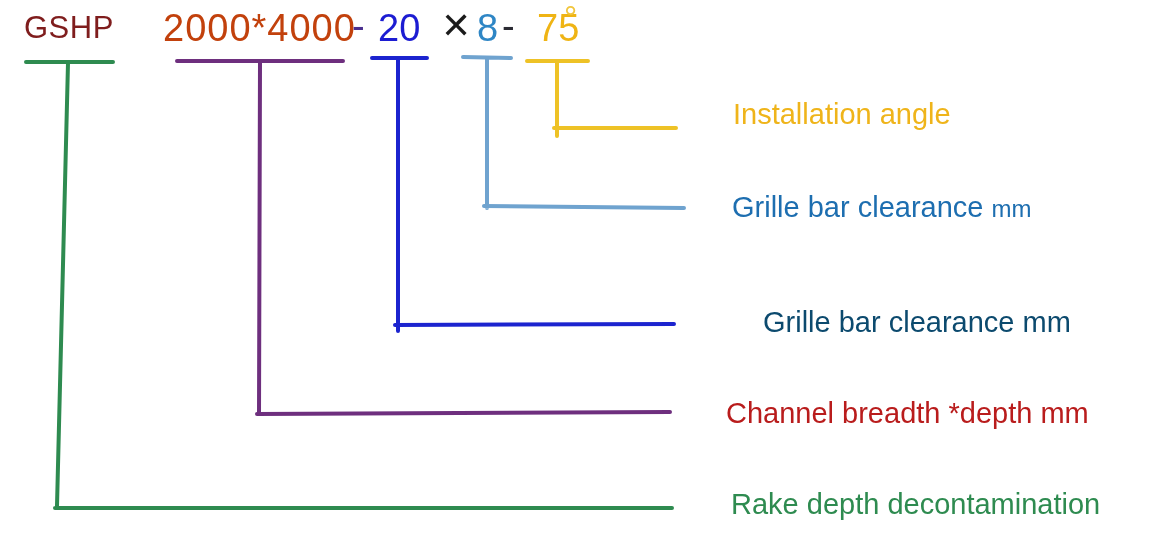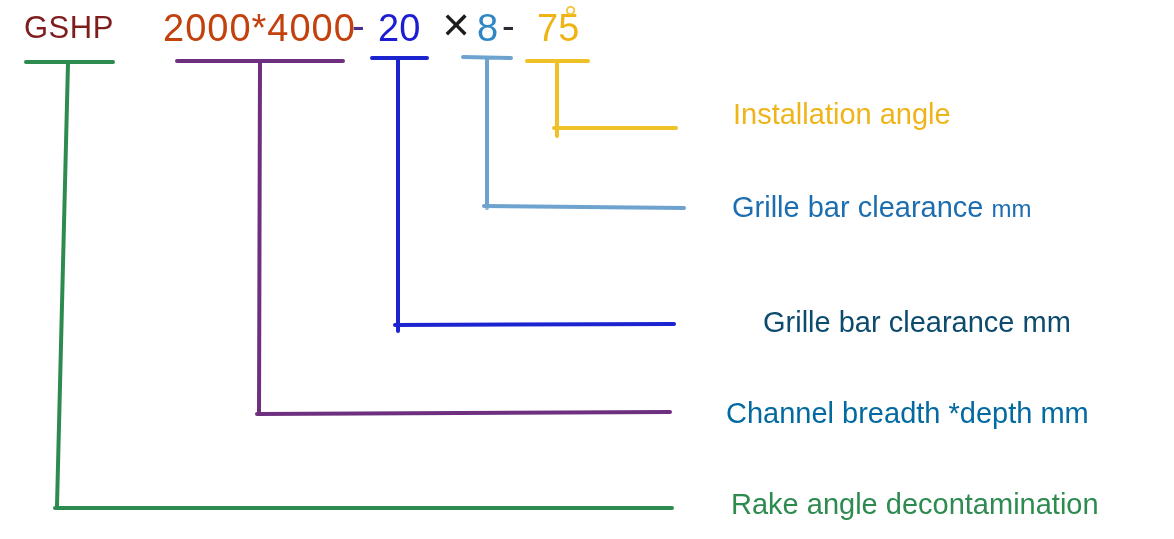--- a/index.html
+++ b/index.html
@@ -34,21 +34,21 @@
   .lbl {
     position: absolute;
     font-size: 29px;
     line-height: 1.2;
     white-space: nowrap;
   }
   .lbl.installation { left: 733px; top: 97px;  color: #efb41a; }
   .lbl.thickness    { left: 732px; top: 190px; color: #1d6eb0; }
   .lbl.thickness .unit { font-size: 24px; }
   .lbl.clearance    { left: 731px; top: 305px; color: #0c4a6e; margin-left: 32px; }
-  .lbl.breadth      { left: 726px; top: 396px; color: #0369a1; }
+  .lbl.breadth      { left: 726px; top: 396px; color: #b91c1c; }
   .lbl.rake         { left: 731px; top: 487px; color: #2e8b50; }
 </style>
 </head>
 <body>
 
 <div class="stage">
 
   <svg class="connectors" viewBox="0 0 1174 539" xmlns="http://www.w3.org/2000/svg">
     <path d="M26 62 H113 M68 63 L57 506 M55 508 H672" fill="none" stroke-width="4" stroke-linecap="round" stroke="#2e8b50"></path>
     <path d="M177 61 H343 M260 62 L259 414 M257 414 L670 412" fill="none" stroke-width="4" stroke-linecap="round" stroke="#6e2f7e"></path>
@@ -71,15 +71,15 @@
 
   <div class="lbl thickness">
     <span>Grille bar clearance</span>
     <span class="unit">mm</span>
   </div>
 
   <div class="lbl clearance">Grille bar clearance mm</div>
 
   <div class="lbl breadth">Channel breadth *depth mm</div>
 
-  <div class="lbl rake">Rake angle decontamination</div>
+  <div class="lbl rake">Rake depth decontamination</div>
 
 </div>
 
 </body></html>

